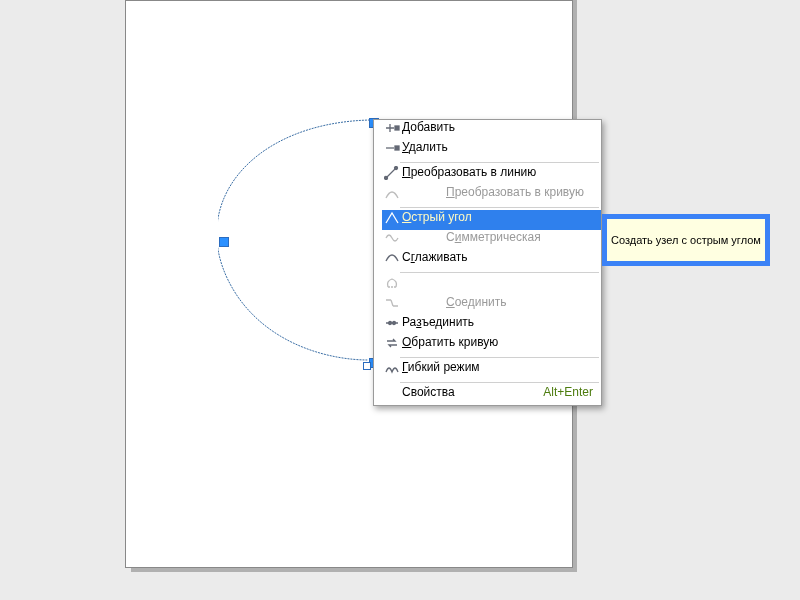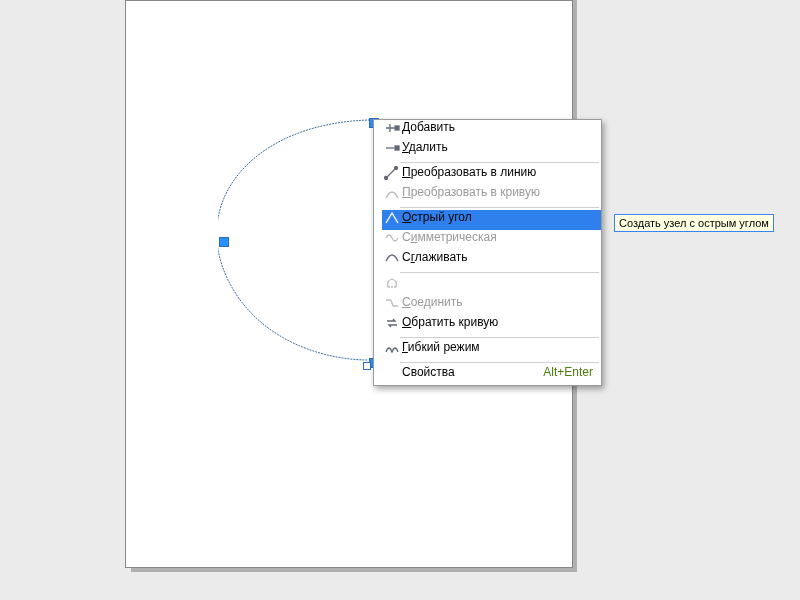--- a/index.html
+++ b/index.html
@@ -64,23 +64,23 @@
   .menu .row {
     display: flex;
     align-items: flex-start;
     height: 20px;
     padding: 0 8px 0 0;
     white-space: nowrap;
     margin-left: 8px;
   }
   .menu .row.highlight {
     background: #2f80ed;
-    color: #000000;
-  }
-  .menu .row.disabled { color: #9a9a9a; }
+    color: #fef9c3;
+  }
+  .menu .row.disabled { color: #9a9a9a; gap: 44px; }
   .menu .ic {
     width: 20px;
     height: 16px;
     display: flex;
     align-items: center;
     justify-content: center;
     color: #646975;
     flex-shrink: 0;
   }
   .menu .row.highlight .ic { color: #fff; }
@@ -91,25 +91,24 @@
   .menu .sep {
     height: 1px;
     background: #d0d0d0;
     margin: 2px 2px 2px 26px;
   }
   .tooltip {
     position: absolute;
     left: 602px;
     top: 214px;
     background: #ffffe1;
-    border: 1px solid #3b82f6;
-    padding: 2px 4px;
+    border: 5px solid #3b82f6;
+    padding: 15px 4px;
     font-size: 11px;
     white-space: nowrap;
-    margin-left: 12px;
   }
 </style>
 </head>
 <body>
 
 <div class="page-shadow"></div>
 <div class="page"></div>
 
 <svg class="curve">
   <path d="M 152 3 C 28 6, -38 95, 20 180 C 55 230, 115 243, 150 243" fill="none" stroke="#3a6ea5" stroke-width="1" stroke-dasharray="2,1"></path>
@@ -197,20 +196,30 @@
         <svg width="16" height="14" stroke="currentColor" fill="none" stroke-width="1.3">
           <path d="M2 4h5M9 10h5"></path>
           <path d="M7 4 Q8 7 9 10"></path>
         </svg>
       </span>
       <span class="lbl"><u>С</u>оединить</span>
     </div>
     <div class="row">
       <span class="ic">
         <svg width="16" height="14" stroke="currentColor" fill="none" stroke-width="1.3">
+          <path d="M2 7h4M10 7h4"></path>
+          <circle cx="6" cy="7" r="1.5" fill="currentColor"></circle>
+          <circle cx="10" cy="7" r="1.5" fill="currentColor"></circle>
+        </svg>
+      </span>
+      <span class="lbl">Ра<u>з</u>ъединить</span>
+    </div>
+    <div class="row">
+      <span class="ic">
+        <svg width="16" height="14" stroke="currentColor" fill="none" stroke-width="1.3">
           <path d="M3 5h8l-2 -2M13 9H5l2 2"></path>
         </svg>
       </span>
       <span class="lbl"><u>О</u>братить кривую</span>
     </div>
     <div class="sep"></div>
     <div class="row">
       <span class="ic">
         <svg width="16" height="14" stroke="currentColor" fill="none" stroke-width="1.3">
           <path d="M2 11 Q5 3 8 11 Q11 3 14 11"></path>

